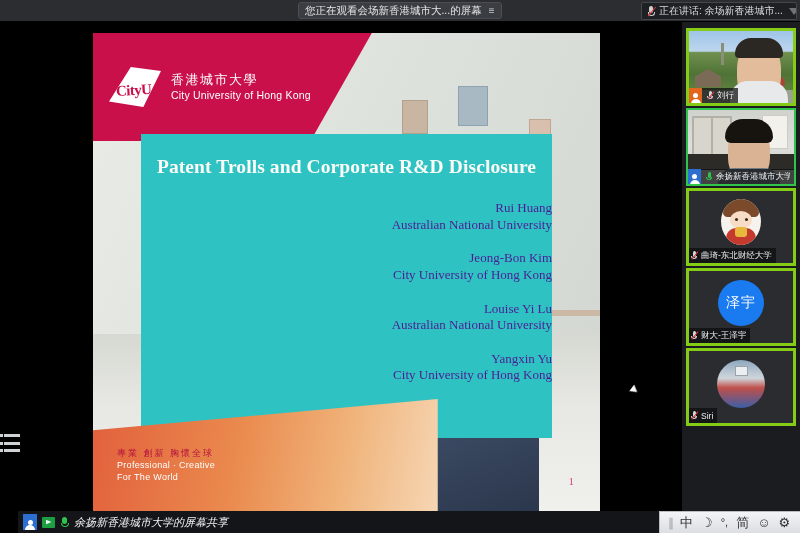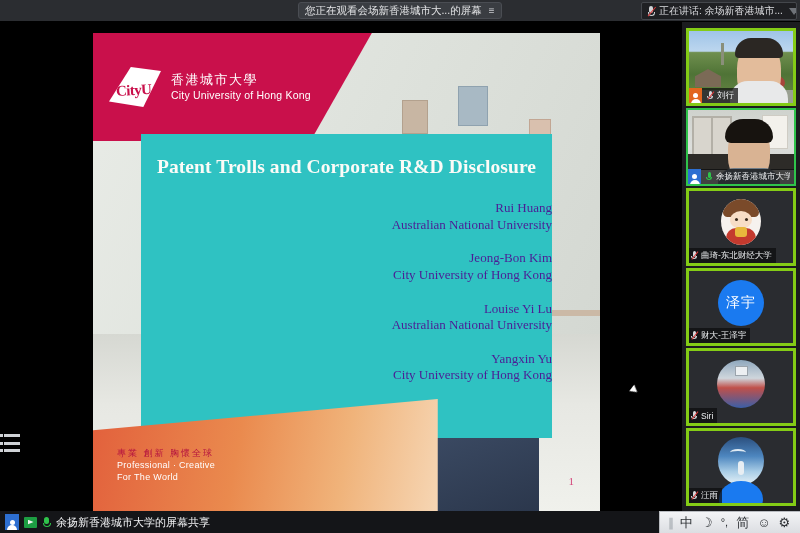--- a/index.html
+++ b/index.html
@@ -258,23 +258,23 @@
     background:linear-gradient(180deg,#2b4f7e 0%,#4d86bf 40%,#a9cde6 72%,#e7f2f8 100%);}
   .animcirc .gull{ position:absolute; left:12px; top:12px; width:16px; height:7px;
     border-top:2px solid #dfeaf3; border-radius:50%;}
   .animcirc .fig{ position:absolute; left:20px; top:24px; width:6px; height:14px;
     background:#e8eef3; border-radius:3px;}
   .bluehalf{ position:absolute; left:50%; bottom:-14px; transform:translateX(-50%);
     width:44px; height:36px; border-radius:50%; background:#1a7af0;}
 
   
   .sharebar{
-    position:absolute; left:0; bottom:0; width:682px; height:22px;
+    position:absolute; left:18px; bottom:0; width:682px; height:22px;
     background:#141518;
-    display:flex; align-items:center; gap:5px; padding-left:5px;
+    display:flex; align-items:center; gap:5px; padding-left:5px;font-style:italic;
   }
   .sb-av{ width:14px; height:16px; background:#2d6fd1; display:flex; align-items:center; justify-content:center;}
   .sb-av .head{ width:5px;height:5px;border-radius:50%;background:#fff;position:relative;}
   .sb-av .head::after{ content:""; position:absolute; left:-2.5px; top:5.5px; width:10px; height:5px;
     background:#fff; border-radius:5px 5px 0 0;}
   .sb-screen{ width:13px; height:11px; background:#1d9e43; border-radius:1px; position:relative;}
   .sb-screen::after{ content:""; position:absolute; left:3.5px; top:3px; width:6px; height:5px;
     background:#f0f2f0; clip-path:polygon(0 0,100% 50%,0 100%);}
   .sb-mic{ position:relative; width:9px; height:13px;}
   .sb-mic .b{ position:absolute; left:2px; top:1px; width:5px; height:7px; background:#2fc44b; border-radius:2.5px;}
@@ -474,37 +474,20 @@
       <div class="namebar">
         <span class="mini-mic muted">
             <span class="b"></span>
             <span class="s"></span>
             <span class="x"></span>
           </span>
         <span class="nm-txt">Siri</span>
       </div>
     </div>
 
-    <div class="tile">
-      <div class="vid scene-dark">
-        <div class="animcirc">
-            <div class="gull"></div>
-            <div class="fig"></div>
-          </div>
-        <div class="bluehalf"></div>
-      </div>
-      <div class="namebar">
-        <span class="mini-mic muted">
-            <span class="b"></span>
-            <span class="s"></span>
-            <span class="x"></span>
-          </span>
-        <span class="nm-txt">汪雨</span>
-      </div>
-    </div>
 
   </div>
 
   <div class="sharebar">
     <span class="sb-av">
         <span class="head"></span>
       </span>
     <span class="sb-screen"></span>
     <span class="sb-mic">
         <span class="b"></span>

